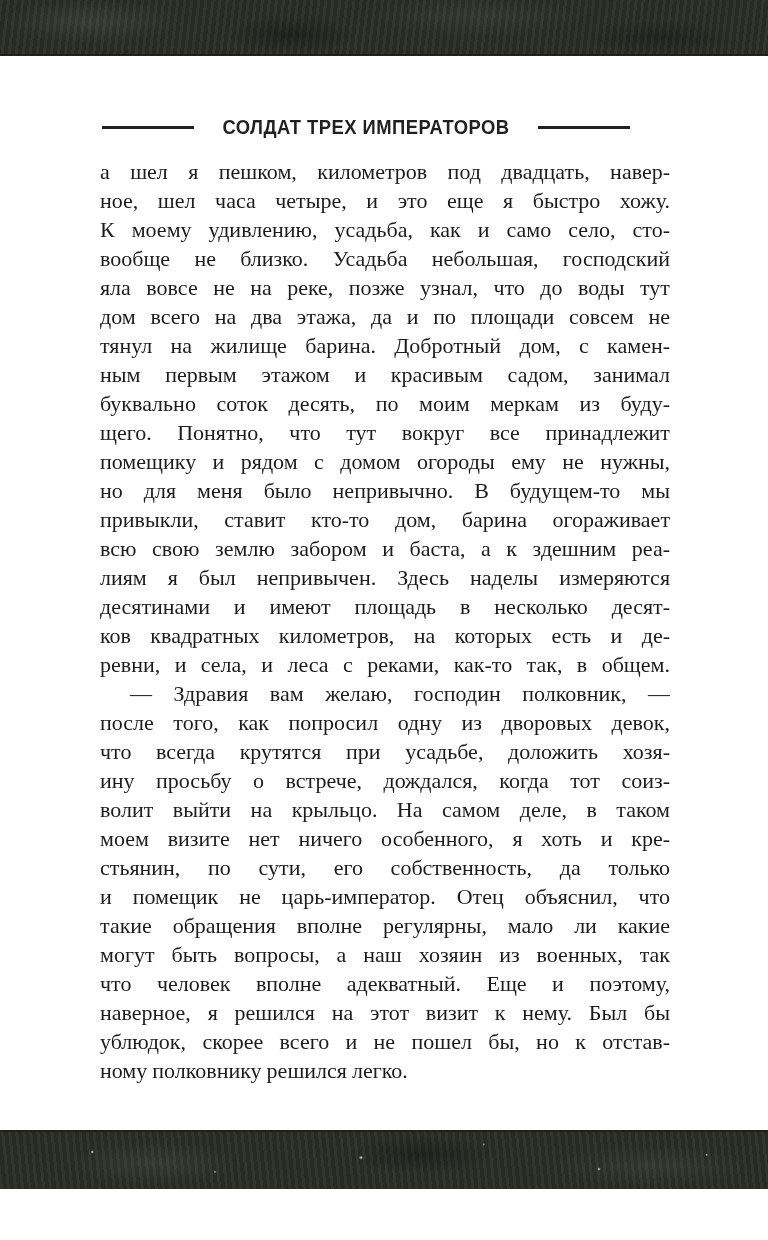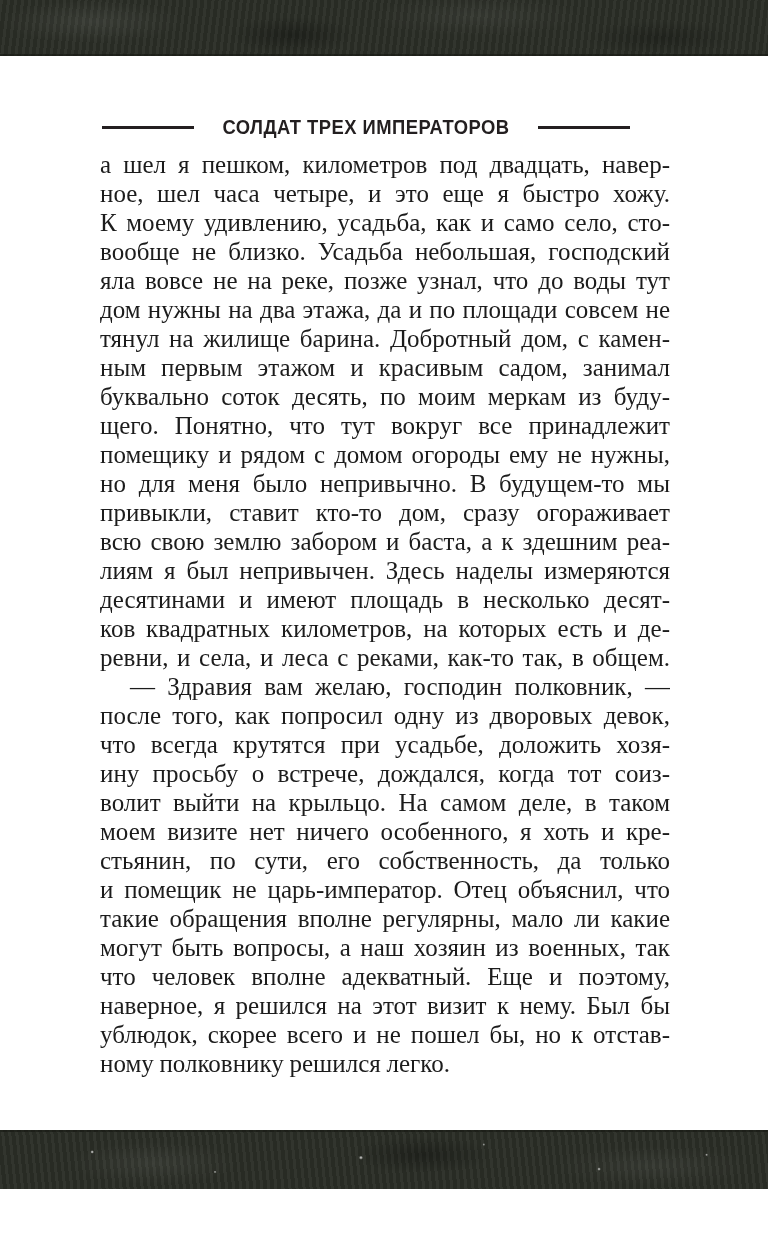--- a/index.html
+++ b/index.html
@@ -71,24 +71,24 @@
     letter-spacing: 0.5px;
     color: #231f20;
     white-space: nowrap;
     transform: scaleX(0.92);
     transform-origin: center;
   }
 
   
   .body-text {
     position: absolute;
-    top: 150px;
+    top: 157px;
     left: 100px;
     width: 570px;
-    font-size: 25px;
+    font-size: 22px;
     line-height: 29px;
     color: #1c1c1c;
     word-spacing: -0.5px;
   }
   .line {
     height: 29px;
     overflow: hidden;
     text-align: justify;
     text-align-last: justify;
   }
@@ -120,28 +120,28 @@
     <span class="title">СОЛДАТ ТРЕХ ИМПЕРАТОРОВ</span>
     <span class="rule"></span>
   </div>
 
   <div class="body-text">
       <div class="line">а шел я пешком, километров под двадцать, навер-</div>
       <div class="line">ное, шел часа четыре, и это еще я быстро хожу.</div>
       <div class="line">К моему удивлению, усадьба, как и само село, сто-</div>
       <div class="line">вообще не близко. Усадьба небольшая, господский</div>
       <div class="line">яла вовсе не на реке, позже узнал, что до воды тут</div>
-      <div class="line">дом нужны на два этажа, да и по площади совсем не</div>
+      <div class="line">дом всего на два этажа, да и по площади совсем не</div>
       <div class="line">тянул на жилище барина. Добротный дом, с камен-</div>
       <div class="line">ным первым этажом и красивым садом, занимал</div>
       <div class="line">буквально соток десять, по моим меркам из буду-</div>
       <div class="line">щего. Понятно, что тут вокруг все принадлежит</div>
       <div class="line">помещику и рядом с домом огороды ему не нужны,</div>
       <div class="line">но для меня было непривычно. В будущем-то мы</div>
-      <div class="line">привыкли, ставит кто-то дом, сразу огораживает</div>
+      <div class="line">привыкли, ставит кто-то дом, барина огораживает</div>
       <div class="line">всю свою землю забором и баста, а к здешним реа-</div>
       <div class="line">лиям я был непривычен. Здесь наделы измеряются</div>
       <div class="line">десятинами и имеют площадь в несколько десят-</div>
       <div class="line">ков квадратных километров, на которых есть и де-</div>
       <div class="line">ревни, и села, и леса с реками, как-то так, в общем.</div>
       <div class="line indent">— Здравия вам желаю, господин полковник, —</div>
       <div class="line">после того, как попросил одну из дворовых девок,</div>
       <div class="line">что всегда крутятся при усадьбе, доложить хозя-</div>
       <div class="line">ину просьбу о встрече, дождался, когда тот соиз-</div>
       <div class="line">волит выйти на крыльцо. На самом деле, в таком</div>

